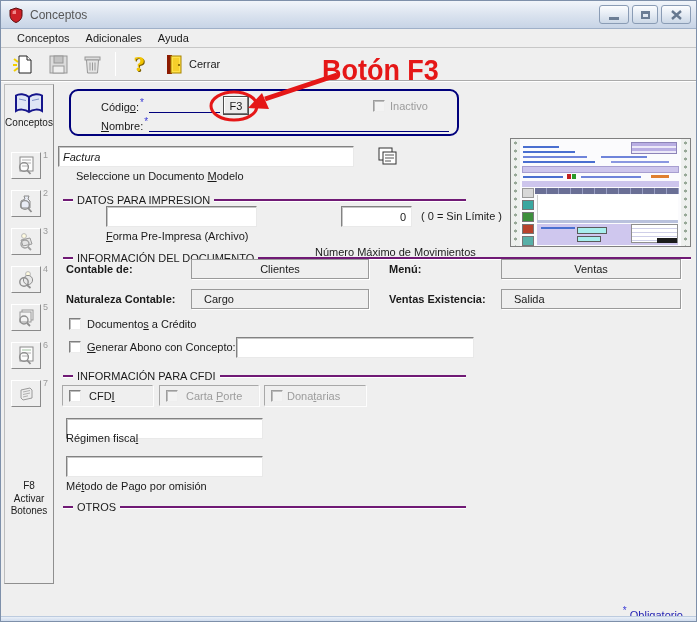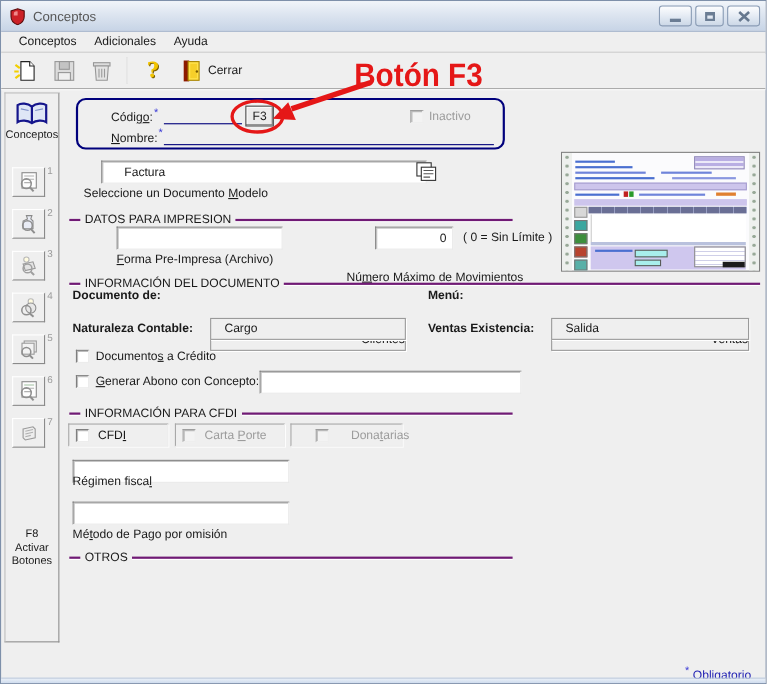--- a/index.html
+++ b/index.html
@@ -52,21 +52,21 @@
     position:absolute;left:6px;width:30px;height:27px;background:#efefef;
     border:1px solid;border-color:#ffffff #8a8a8a #8a8a8a #ffffff;
     display:flex;align-items:center;justify-content:center;
   }
   .sbtn .num{position:absolute;right:-8px;top:-3px;font-size:9px;color:#9b9b9b;}
   .sb-footer{position:absolute;left:0;top:395px;width:100%;text-align:center;font-size:10px;line-height:1.25;color:#1a1a1a;}
   
   .abs{position:absolute;}
   .sunken{background:#fff;border:1px solid;border-color:#828282 #e9e9e9 #e9e9e9 #828282;box-shadow:inset 1px 1px 0 #c6c6c6;}
   .flatbox{background:#efefef;border:1px solid #9a9a9a;box-shadow:1px 1px 0 #ffffff;display:flex;align-items:center;}
-  .flatbox.center{justify-content:flex-end;margin-top:40px;}
+  .flatbox.center{justify-content:center;}
   .flatbox.leftpad{padding-left:12px;}
   .panelbox{background:#efefef;border:1px solid;border-color:#a8a8a8 #ededed #ededed #a8a8a8;box-shadow:1px 1px 0 #fdfdfd;display:flex;align-items:center;}
   .cb{width:12px;height:12px;background:#fff;border:1px solid;border-color:#7f7f7f #ececec #ececec #7f7f7f;box-shadow:inset 1px 1px 0 #bdbdbd;flex:none;}
   .cb.dis{background:#f3f3f3;border-color:#9d9d9d #eee #eee #9d9d9d;}
   .lbl{font-size:11px;color:#1a1a1a;white-space:nowrap;}
   .lbl.b{font-weight:bold;}
   .lbl.dis{color:#9c9c9c;}
   .star{color:#3b3bd6;font-size:10px;vertical-align:super;margin-left:1px;}
   u{text-underline-offset:1px;}
   .uline{border-bottom:1px solid #00007c;height:0;}
@@ -256,21 +256,21 @@
     <span class="abs lbl" style="left:100px;top:96px;"><span>Códi<u>g</u><u>o</u>:</span><span class="star">*</span></span>
     <div class="abs uline" style="left:148px;top:111px;width:71px;"></div>
     <div class="abs f3btn" style="left:222px;top:95px;width:26px;height:19px;">
         <span>F3</span>
       </div>
     <div class="abs cb dis" style="left:372px;top:99px;"></div>
     <span class="abs lbl dis" style="left:389px;top:99px;">Inactivo</span>
     <span class="abs lbl" style="left:100px;top:115px;"><span><u>N</u>ombre:</span><span class="star">*</span></span>
     <div class="abs uline" style="left:148px;top:130px;width:300px;"></div>
 
-    <div class="abs sunken" style="left:91px;top:145px;width:296px;height:21px;display:flex;align-items:center;padding-left:20px;">
+    <div class="abs sunken" style="left:57px;top:145px;width:296px;height:21px;display:flex;align-items:center;padding-left:4px;font-style:italic;">
         <span>Factura</span>
       </div>
     <div class="abs" style="left:375px;top:144px;width:23px;height:23px;display:flex;align-items:center;justify-content:center;">
       <svg width="20" height="19" viewBox="0 0 20 19">
         <rect x="1" y="1" width="13" height="12" fill="#ffffff" stroke="#333333"></rect>
         <rect x="5" y="5" width="13" height="12" fill="#ffffff" stroke="#333333"></rect>
         <line x1="7" y1="8" x2="16" y2="8" stroke="#555555"></line>
         <line x1="7" y1="11" x2="16" y2="11" stroke="#555555"></line>
         <line x1="7" y1="14" x2="13" y2="14" stroke="#555555"></line>
       </svg>
@@ -317,21 +317,21 @@
     <span class="abs lbl" style="left:105px;top:229px;"><u>F</u>orma Pre-Impresa (Archivo)</span>
     <div class="abs sunken" style="left:340px;top:205px;width:71px;height:21px;display:flex;align-items:center;justify-content:flex-end;padding-right:5px;">
         <span>0</span>
       </div>
     <span class="abs lbl" style="left:420px;top:209px;">( 0 = Sin Límite )</span>
     <span class="abs lbl" style="left:314px;top:229px;margin-top:16px;">Nú<u>m</u>ero Máximo de Movimientos</span>
 
     <div class="abs grp" style="left:62px;top:256px;width:628px;">
       <span class="grp-label">INFORMACIÓN  DEL DOCUMENTO</span>
     </div>
-    <span class="abs lbl b" style="left:65px;top:262px;">Documento de:</span>
+    <span class="abs lbl b" style="left:65px;top:262px;">Contable de:</span>
     <div class="abs flatbox center" style="left:190px;top:258px;width:178px;height:20px;">
         <span>Clientes</span>
       </div>
     <span class="abs lbl b" style="left:388px;top:262px;">Menú:</span>
     <div class="abs flatbox center" style="left:500px;top:258px;width:180px;height:20px;">
         <span>Ventas</span>
       </div>
     <span class="abs lbl b" style="left:65px;top:292px;">Naturaleza Contable:</span>
     <div class="abs flatbox leftpad" style="left:190px;top:288px;width:178px;height:20px;">
         <span>Cargo</span>
@@ -351,21 +351,21 @@
       <span class="grp-label">INFORMACIÓN PARA CFDI</span>
     </div>
     <div class="abs panelbox" style="left:158px;top:384px;width:100px;height:21px;padding-left:6px;gap:8px;">
       <div class="cb dis"></div>
       <span class="lbl dis">Carta <u>P</u>orte</span>
     </div>
     <div class="abs panelbox" style="left:61px;top:384px;width:91px;height:21px;padding-left:6px;gap:8px;">
       <div class="cb"></div>
       <span class="lbl">CFD<u>I</u></span>
     </div>
-    <div class="abs panelbox" style="left:263px;top:384px;width:102px;height:21px;padding-left:22px;gap:20px;">
+    <div class="abs panelbox" style="left:263px;top:384px;width:102px;height:21px;padding-left:6px;gap:4px;">
       <div class="cb dis"></div>
       <span class="lbl dis">Dona<u>t</u>arias</span>
     </div>
     <div class="abs sunken" style="left:65px;top:417px;width:197px;height:21px;"></div>
     <span class="abs lbl" style="left:65px;top:431px;">Régimen fisca<u>l</u></span>
     <div class="abs sunken" style="left:65px;top:455px;width:197px;height:21px;"></div>
     <span class="abs lbl" style="left:65px;top:479px;">Mé<u>t</u>odo de Pago por omisión</span>
 
     <div class="abs grp" style="left:62px;top:505px;width:403px;">
       <span class="grp-label">OTROS</span>

